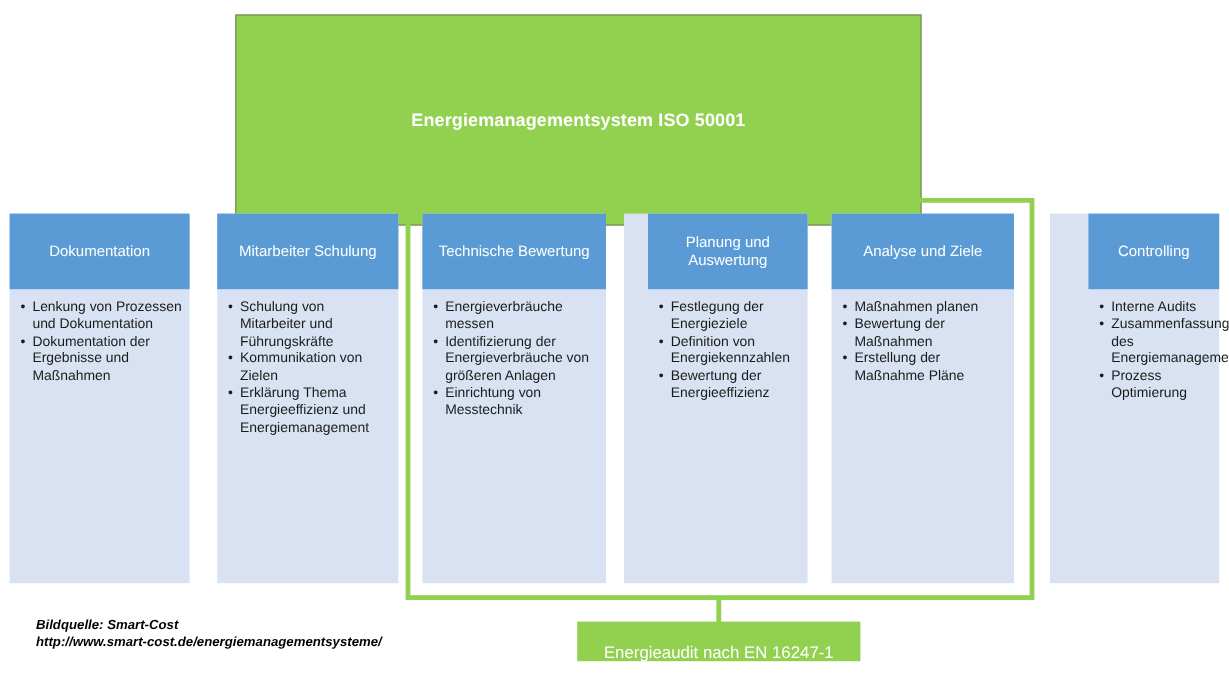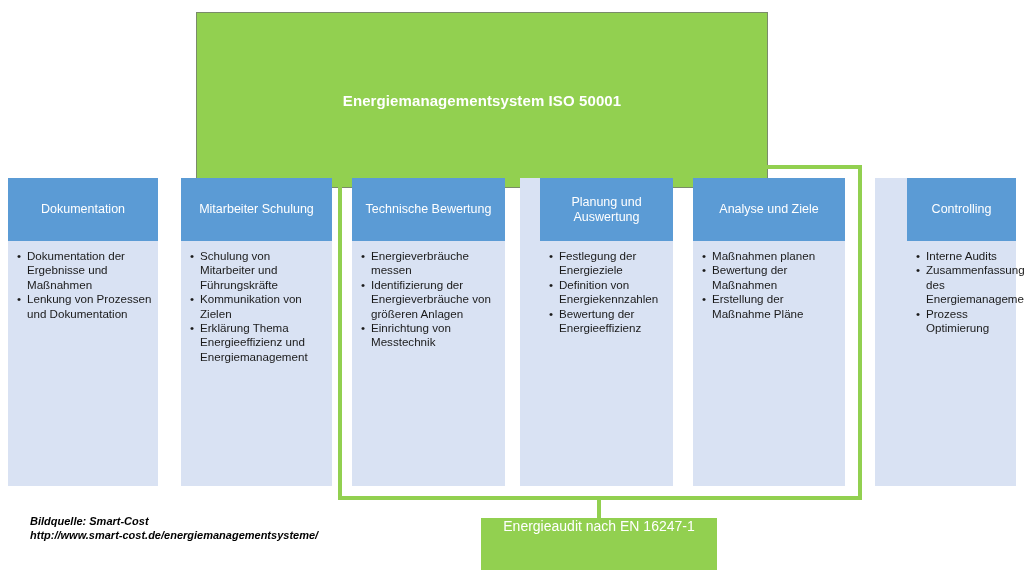--- a/index.html
+++ b/index.html
@@ -122,25 +122,25 @@
   #col-3 { left: 520px; width: 153px; padding-left: 20px; }
   #col-4 { left: 693px; width: 152px; }
   #col-5 { left: 875px; width: 141px; padding-left: 32px; }
 
   
   #bottom-label {
     position: absolute;
     left: 481px;
     top: 518px;
     width: 236px;
-    height: 52px;
+    height: 33px;
     background: #92D050;
     box-sizing: border-box;
     display: flex;
-    align-items: flex-start;
+    align-items: flex-end;
     justify-content: center;
     z-index: 2;
   }
   #bottom-label .label-text {
     color: #ffffff;
     font-size: 14px;
   }
 
   
   #attribution {
@@ -163,22 +163,22 @@
 </div>
 
 <div id="highlight-frame"></div>
 
 <div id="connector-line"></div>
 
 <div class="column" id="col-0">
   <div class="col-header">Dokumentation</div>
   <div class="col-body">
     <ul>
+      <li>Lenkung von Prozessen und Dokumentation</li>
       <li>Dokumentation der Ergebnisse und Maßnahmen</li>
-      <li>Lenkung von Prozessen und Dokumentation</li>
     </ul>
   </div>
 </div>
 
 <div class="column" id="col-1">
   <div class="col-header">Mitarbeiter Schulung</div>
   <div class="col-body">
     <ul>
       <li>Schulung von Mitarbeiter und Führungskräfte</li>
       <li>Kommunikation von Zielen</li>

